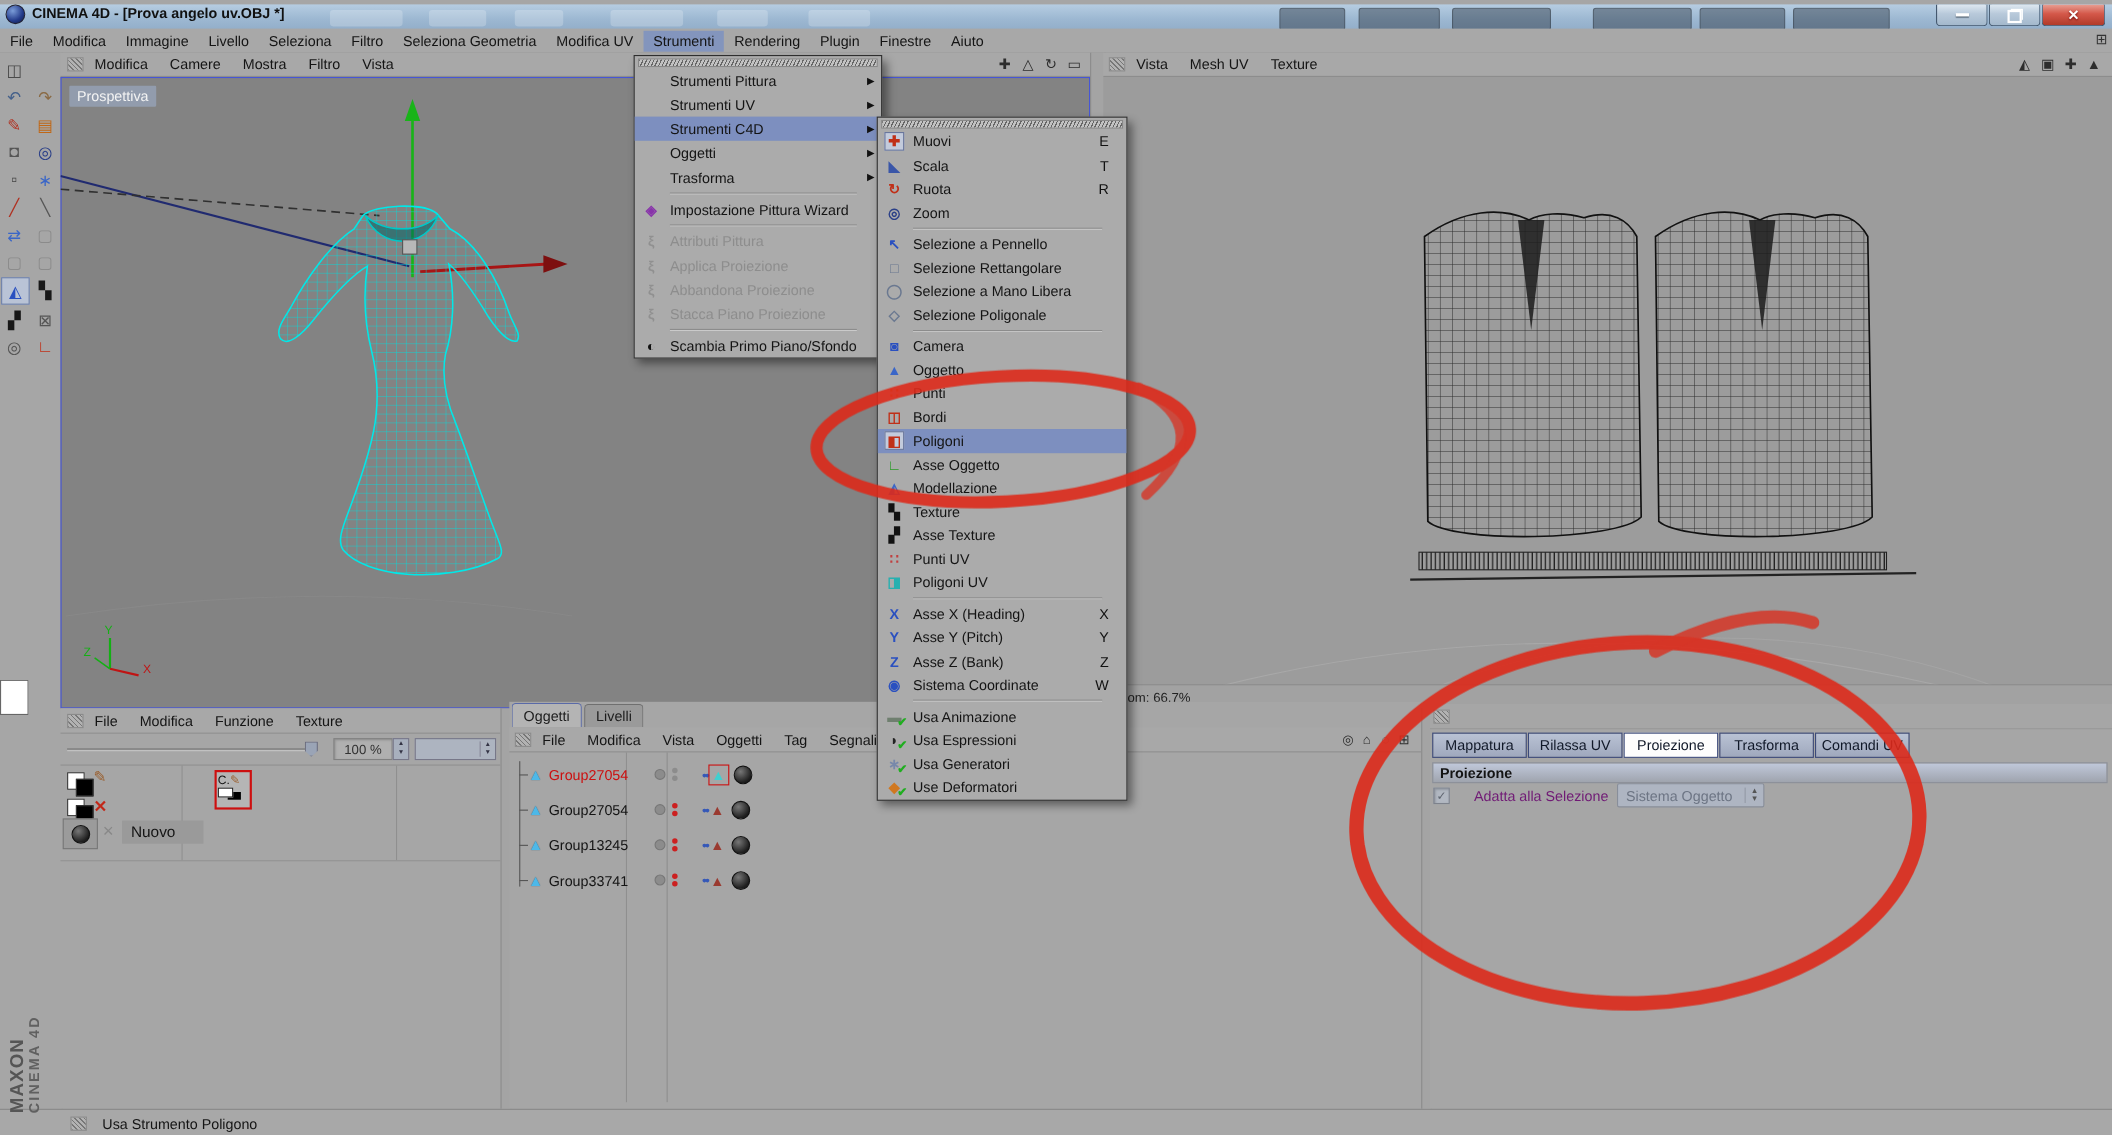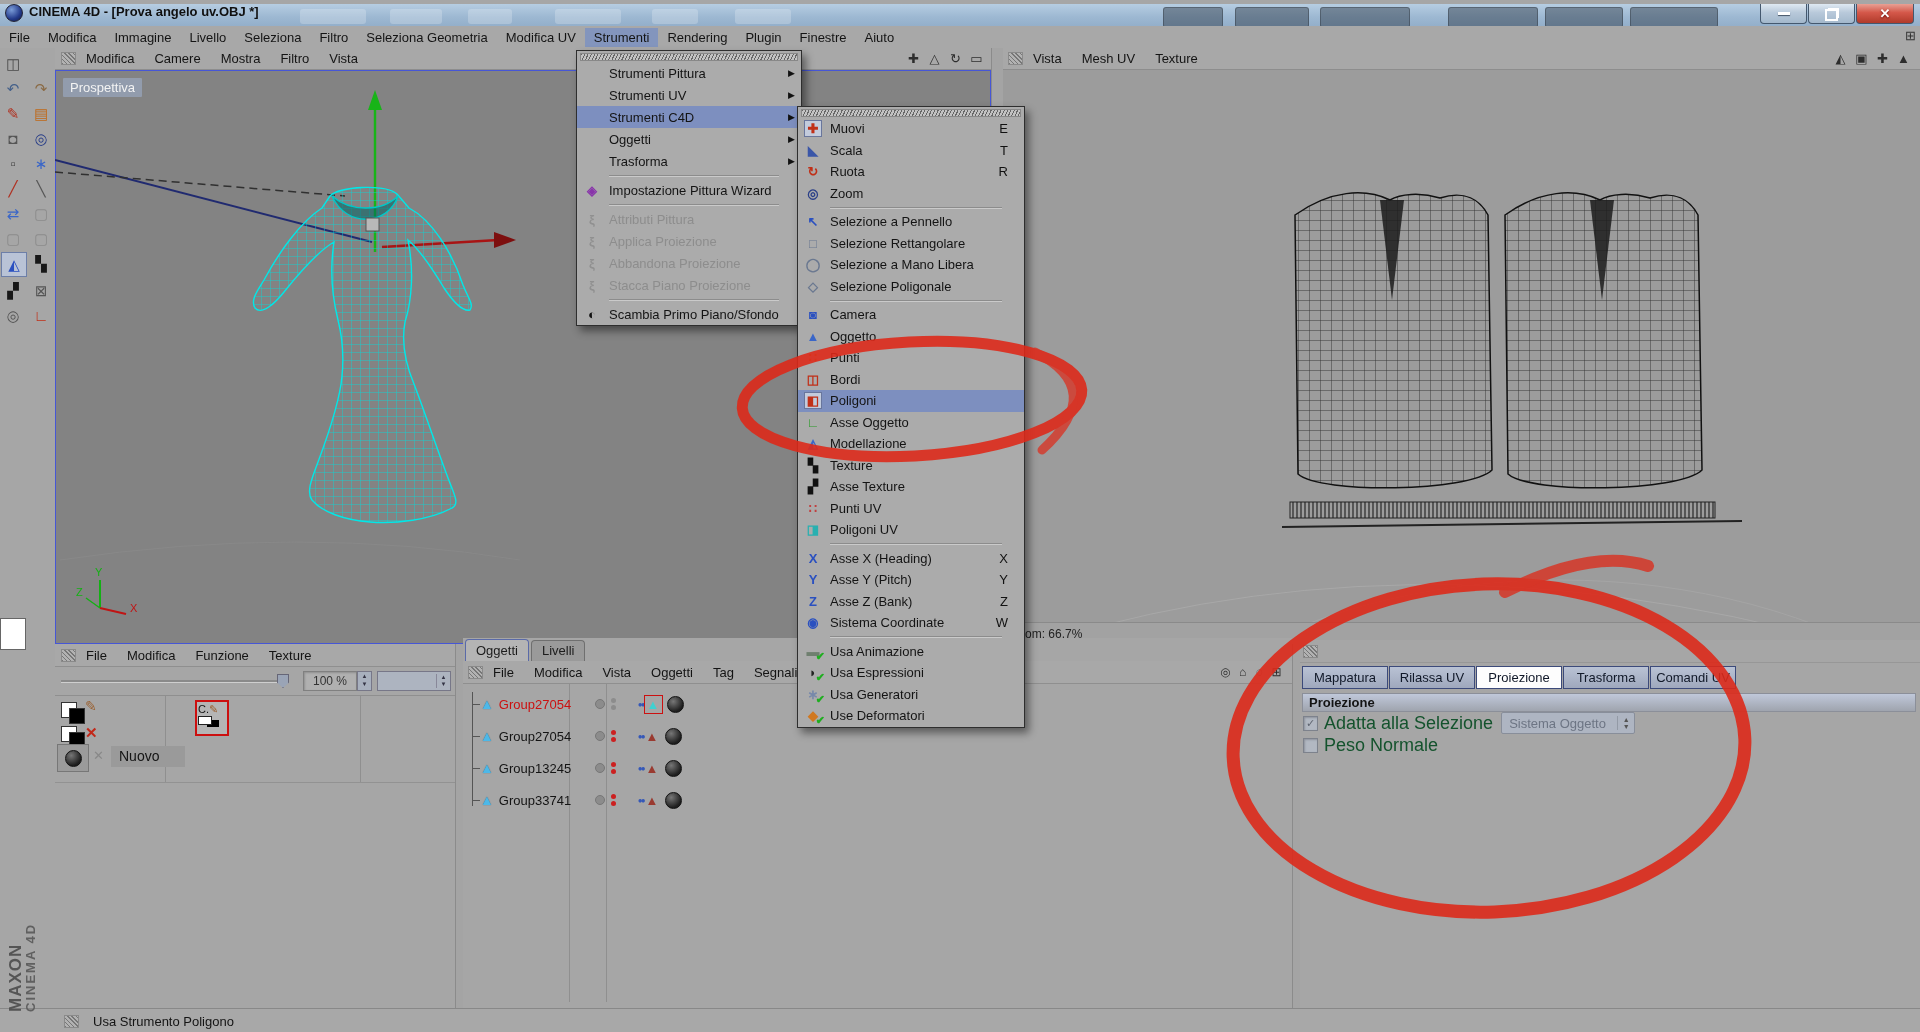--- a/index.html
+++ b/index.html
@@ -82,21 +82,21 @@
   
   .subtab{width:84px;height:21px;border:1px solid #3c4a7a;margin-right:1px;background:linear-gradient(#b9c2d4,#9fa8bd);
     display:flex;align-items:center;justify-content:center;font-size:13px;color:#101828}
   .subtab.on{background:#fdfdfd;font-weight:normal}
   #uv-section{background:linear-gradient(#c0c8da,#9fa4ae);border:1px solid #8b8f99;font-weight:bold;font-size:13px;
     display:flex;align-items:center;padding-left:6px}
   .pbtn{position:absolute;width:77px;height:19px;border:1px solid #d4d8de;border-right-color:#868c96;border-bottom-color:#868c96;
     border-radius:3px;background:#b6bcc6;color:#959ca8;font-size:13px;display:flex;align-items:center;justify-content:center}
   .cbox{width:13px;height:13px;background:#b2b8c2;border:1px solid #7d828c;box-shadow:inset 1px 1px 2px #8e939c;
     display:flex;align-items:center;justify-content:center;font-size:11px;color:#5f6570}
-  .cblabel{font-size:18px;color:#14532d;margin-left:6px}
+  .cblabel{font-size:13px;color:#701a75;margin-left:22px}
   #uv-dd{position:absolute;width:132px;height:20px;background:#aeb5c2;border:1px solid #888e9a;border-radius:2px;
     display:flex;align-items:center;font-size:13px;color:#6d7584}
   #uv-dd .val{flex:1;padding-left:7px}
   #uv-dd .arr{width:16px;border-left:1px solid #939aa6;font-size:7px;line-height:7px;text-align:center;color:#555}
   
   #statusbar{left:0;top:1008px;width:1920px;height:24px;background:#a8a8a8;border-top:1px solid #888;
     display:flex;align-items:center;font-size:13px}
   
   #branding{left:-62px;top:912px;transform:rotate(-90deg);transform-origin:center;width:170px;text-align:left;color:#555;
     line-height:15px;white-space:nowrap}
@@ -479,24 +479,20 @@
   </div>
   <div style="position:relative">
     <div style="display:flex;align-items:center;padding-left:3px;height:22px">
       <div class="cbox">✓</div>
       <span class="cblabel">Adatta alla Selezione</span>
       <div id="uv-dd" style="position:static;margin-left:8px">
         <span class="val">Sistema Oggetto</span>
         <span class="arr">▲<br>▼</span>
       </div>
     </div>
-    <div style="display:flex;align-items:center;padding-left:3px;height:22px">
-      <div class="cbox"></div>
-      <span class="cblabel">Peso Normale</span>
-    </div>
   </div>
 </div>
 
 <div class="abs" id="statusbar">
   <span class="hatch" style="margin-left:64px"></span>
   <span style="padding-left:14px">Usa Strumento Poligono</span>
 </div>
 
 <div class="abs" id="branding">
   <div class="b1">MAXON</div>

